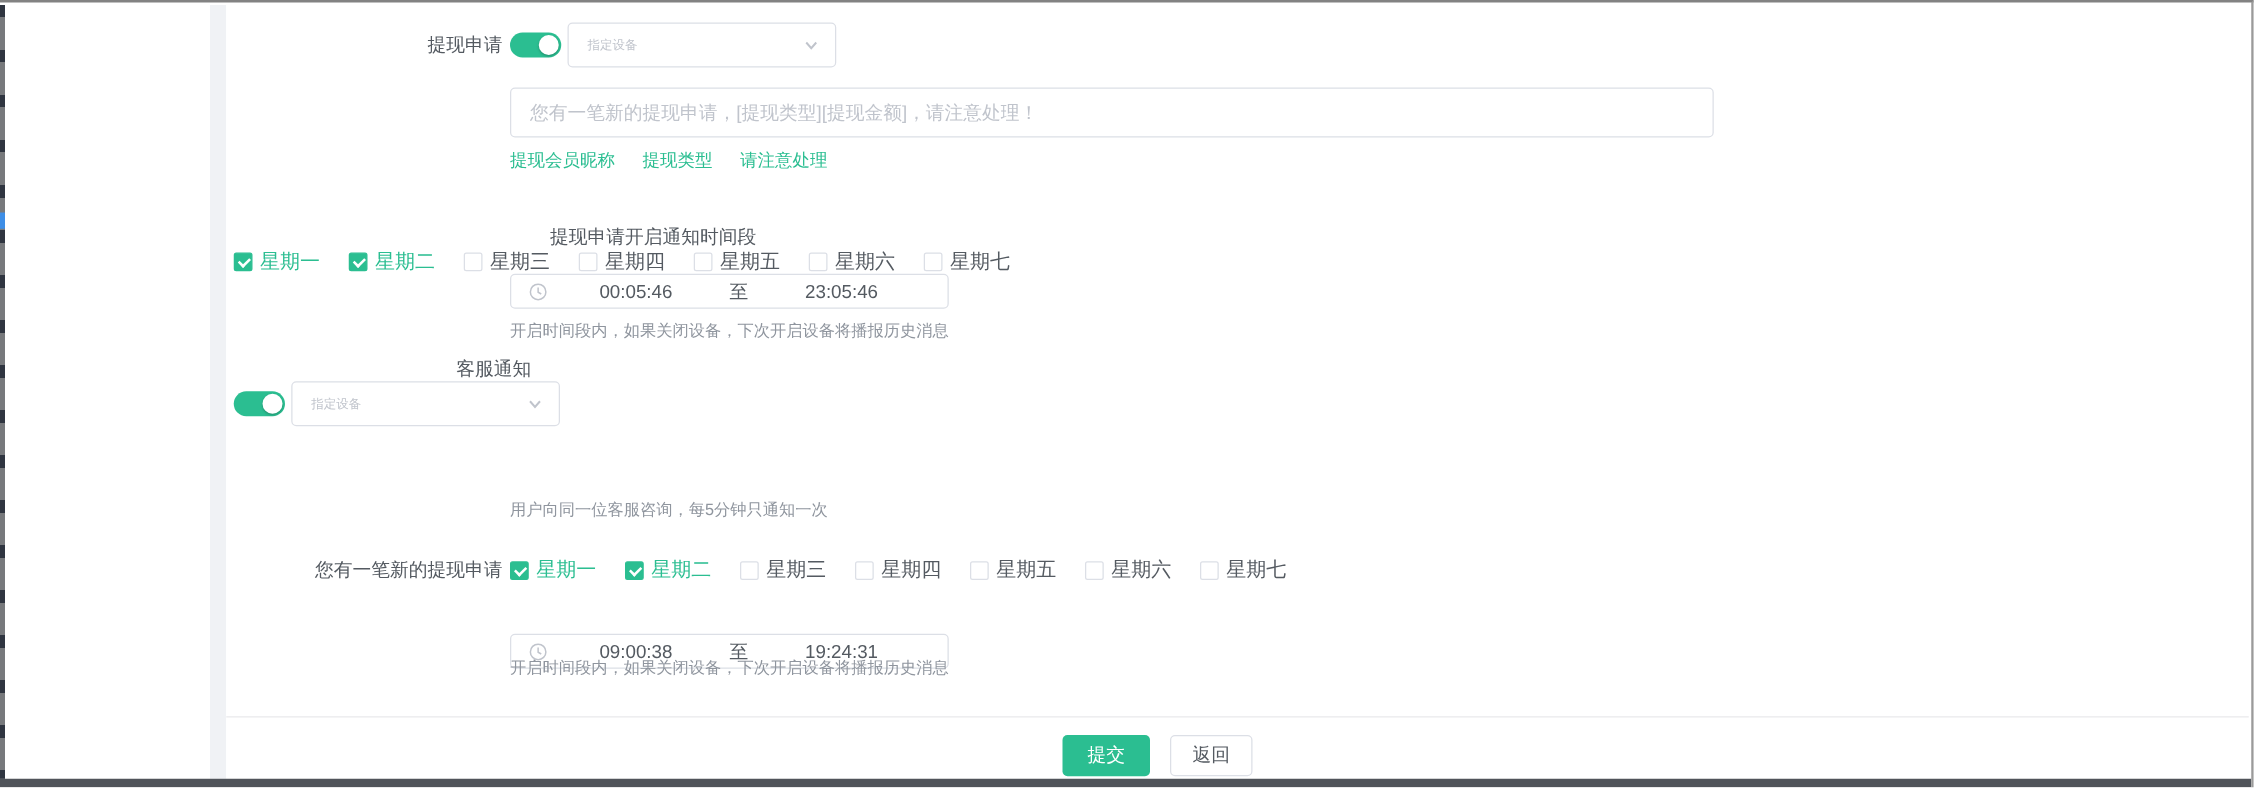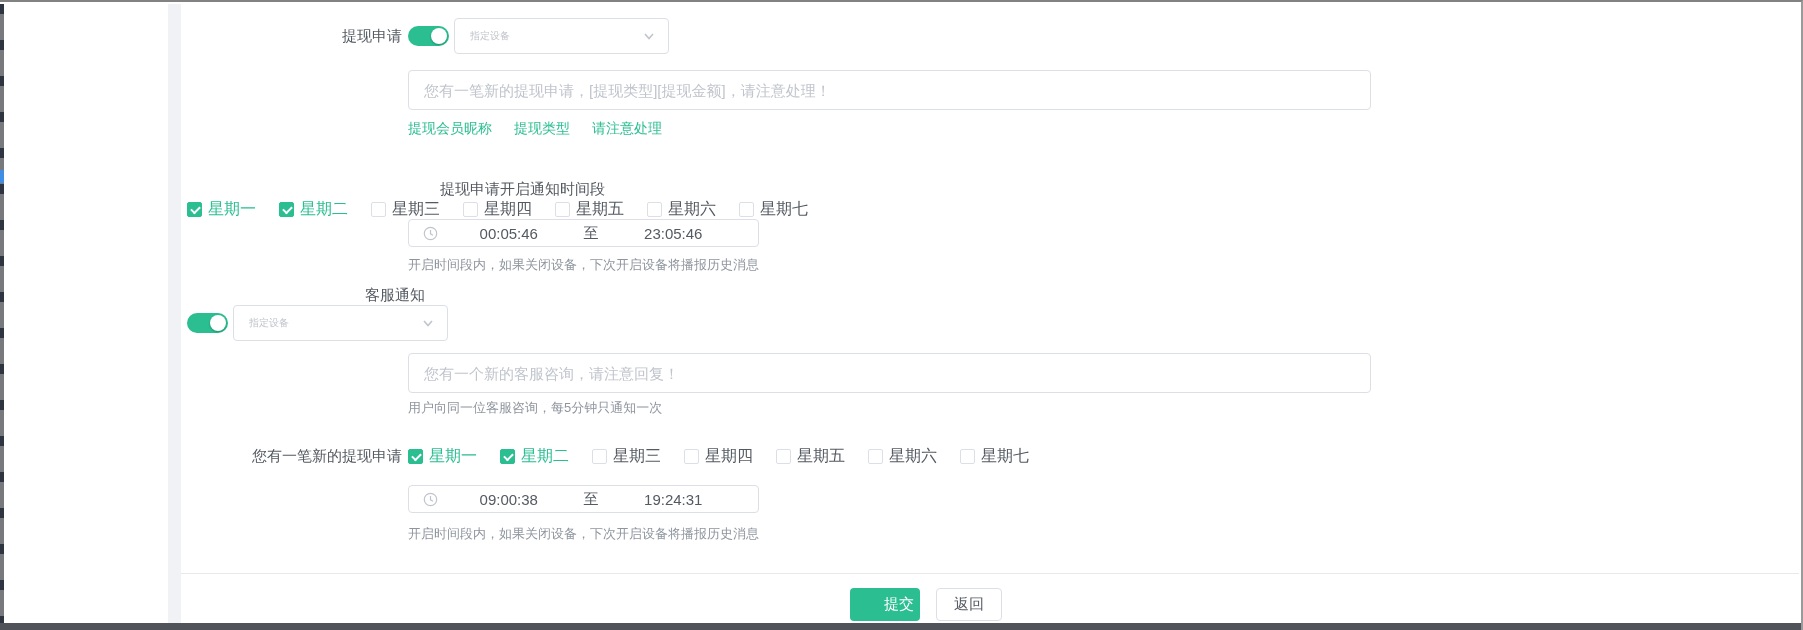--- a/index.html
+++ b/index.html
@@ -50,21 +50,21 @@
   .timebox{width:351px;height:28px;border:1px solid #dcdfe6;border-radius:4px;background:#fff;
            display:flex;align-items:center;padding:0 14px;}
   .timebox input{border:none;outline:none;flex:1;text-align:center;font-size:15px;color:#545a61;
            min-width:0;background:transparent;}
   .timebox .sep{font-size:15px;color:#545a61;flex:none;padding:0 4px;}
   .timebox svg{flex:none;}
   .helper{position:absolute;left:227px;font-size:13px;color:#8f959e;}
 
   .divider{position:absolute;left:0;right:0;top:569px;height:1px;background:#e9e9eb;}
   .btn-submit{position:absolute;left:669px;top:584px;width:70px;height:33px;border:none;
-           border-radius:4px;background:#2bbe91;color:#fff;font-size:15px;cursor:pointer;text-align:right;}
+           border-radius:4px;background:#2bbe91;color:#fff;font-size:15px;cursor:pointer;}
   .btn-back{position:absolute;left:755px;top:584px;width:66px;height:33px;
            border:1px solid #dcdfe6;border-radius:4px;background:#fff;color:#545a61;
            font-size:15px;cursor:pointer;}
 </style>
 </head>
 <body>
 
 <div class="frame">
 
   <div class="edge-strip">
@@ -164,26 +164,20 @@
         </div>
         <div class="select">
           <span class="ph">指定设备</span>
           <svg width="14" height="14" viewBox="0 0 14 14">
               <polyline points="3,5 7,9.5 11,5" fill="none" stroke="#c0c4cc" stroke-width="1.6"></polyline>
             </svg>
         </div>
       </div>
     </div>
 
-    <div class="row" style="top:349px;height:40px;">
-      <div class="flabel"></div>
-      <div class="ctrls">
-        <input class="tinput" placeholder="您有一个新的客服咨询，请注意回复！" style="">
-      </div>
-    </div>
     <div class="helper" style="top:395px;">用户向同一位客服咨询，每5分钟只通知一次</div>
 
     <div class="row" style="top:443px;height:18px;">
       <div class="flabel">您有一笔新的提现申请</div>
       <div class="ctrls weeks">
         <span class="wk checked">
             <span class="box"></span>
             <span class="lbl">星期一</span>
           </span>
         <span class="wk checked">
@@ -206,21 +200,21 @@
             <span class="box"></span>
             <span class="lbl">星期六</span>
           </span>
         <span class="wk">
             <span class="box"></span>
             <span class="lbl">星期七</span>
           </span>
       </div>
     </div>
 
-    <div class="row" style="top:476px;height:38px;align-items:center;">
+    <div class="row" style="top:498px;height:38px;align-items:center;">
       <div class="flabel"></div>
       <div class="ctrls">
         <div class="timebox">
           <svg width="15" height="15" viewBox="0 0 15 15">
               <circle cx="7.5" cy="7.5" r="6.2" fill="none" stroke="#c0c4cc" stroke-width="1.2"></circle>
               <polyline points="7.5,4 7.5,7.8 10,9.2" fill="none" stroke="#c0c4cc" stroke-width="1.2"></polyline>
             </svg>
           <input value="09:00:38" style="">
           <span class="sep">至</span>
           <input value="19:24:31" style="">

